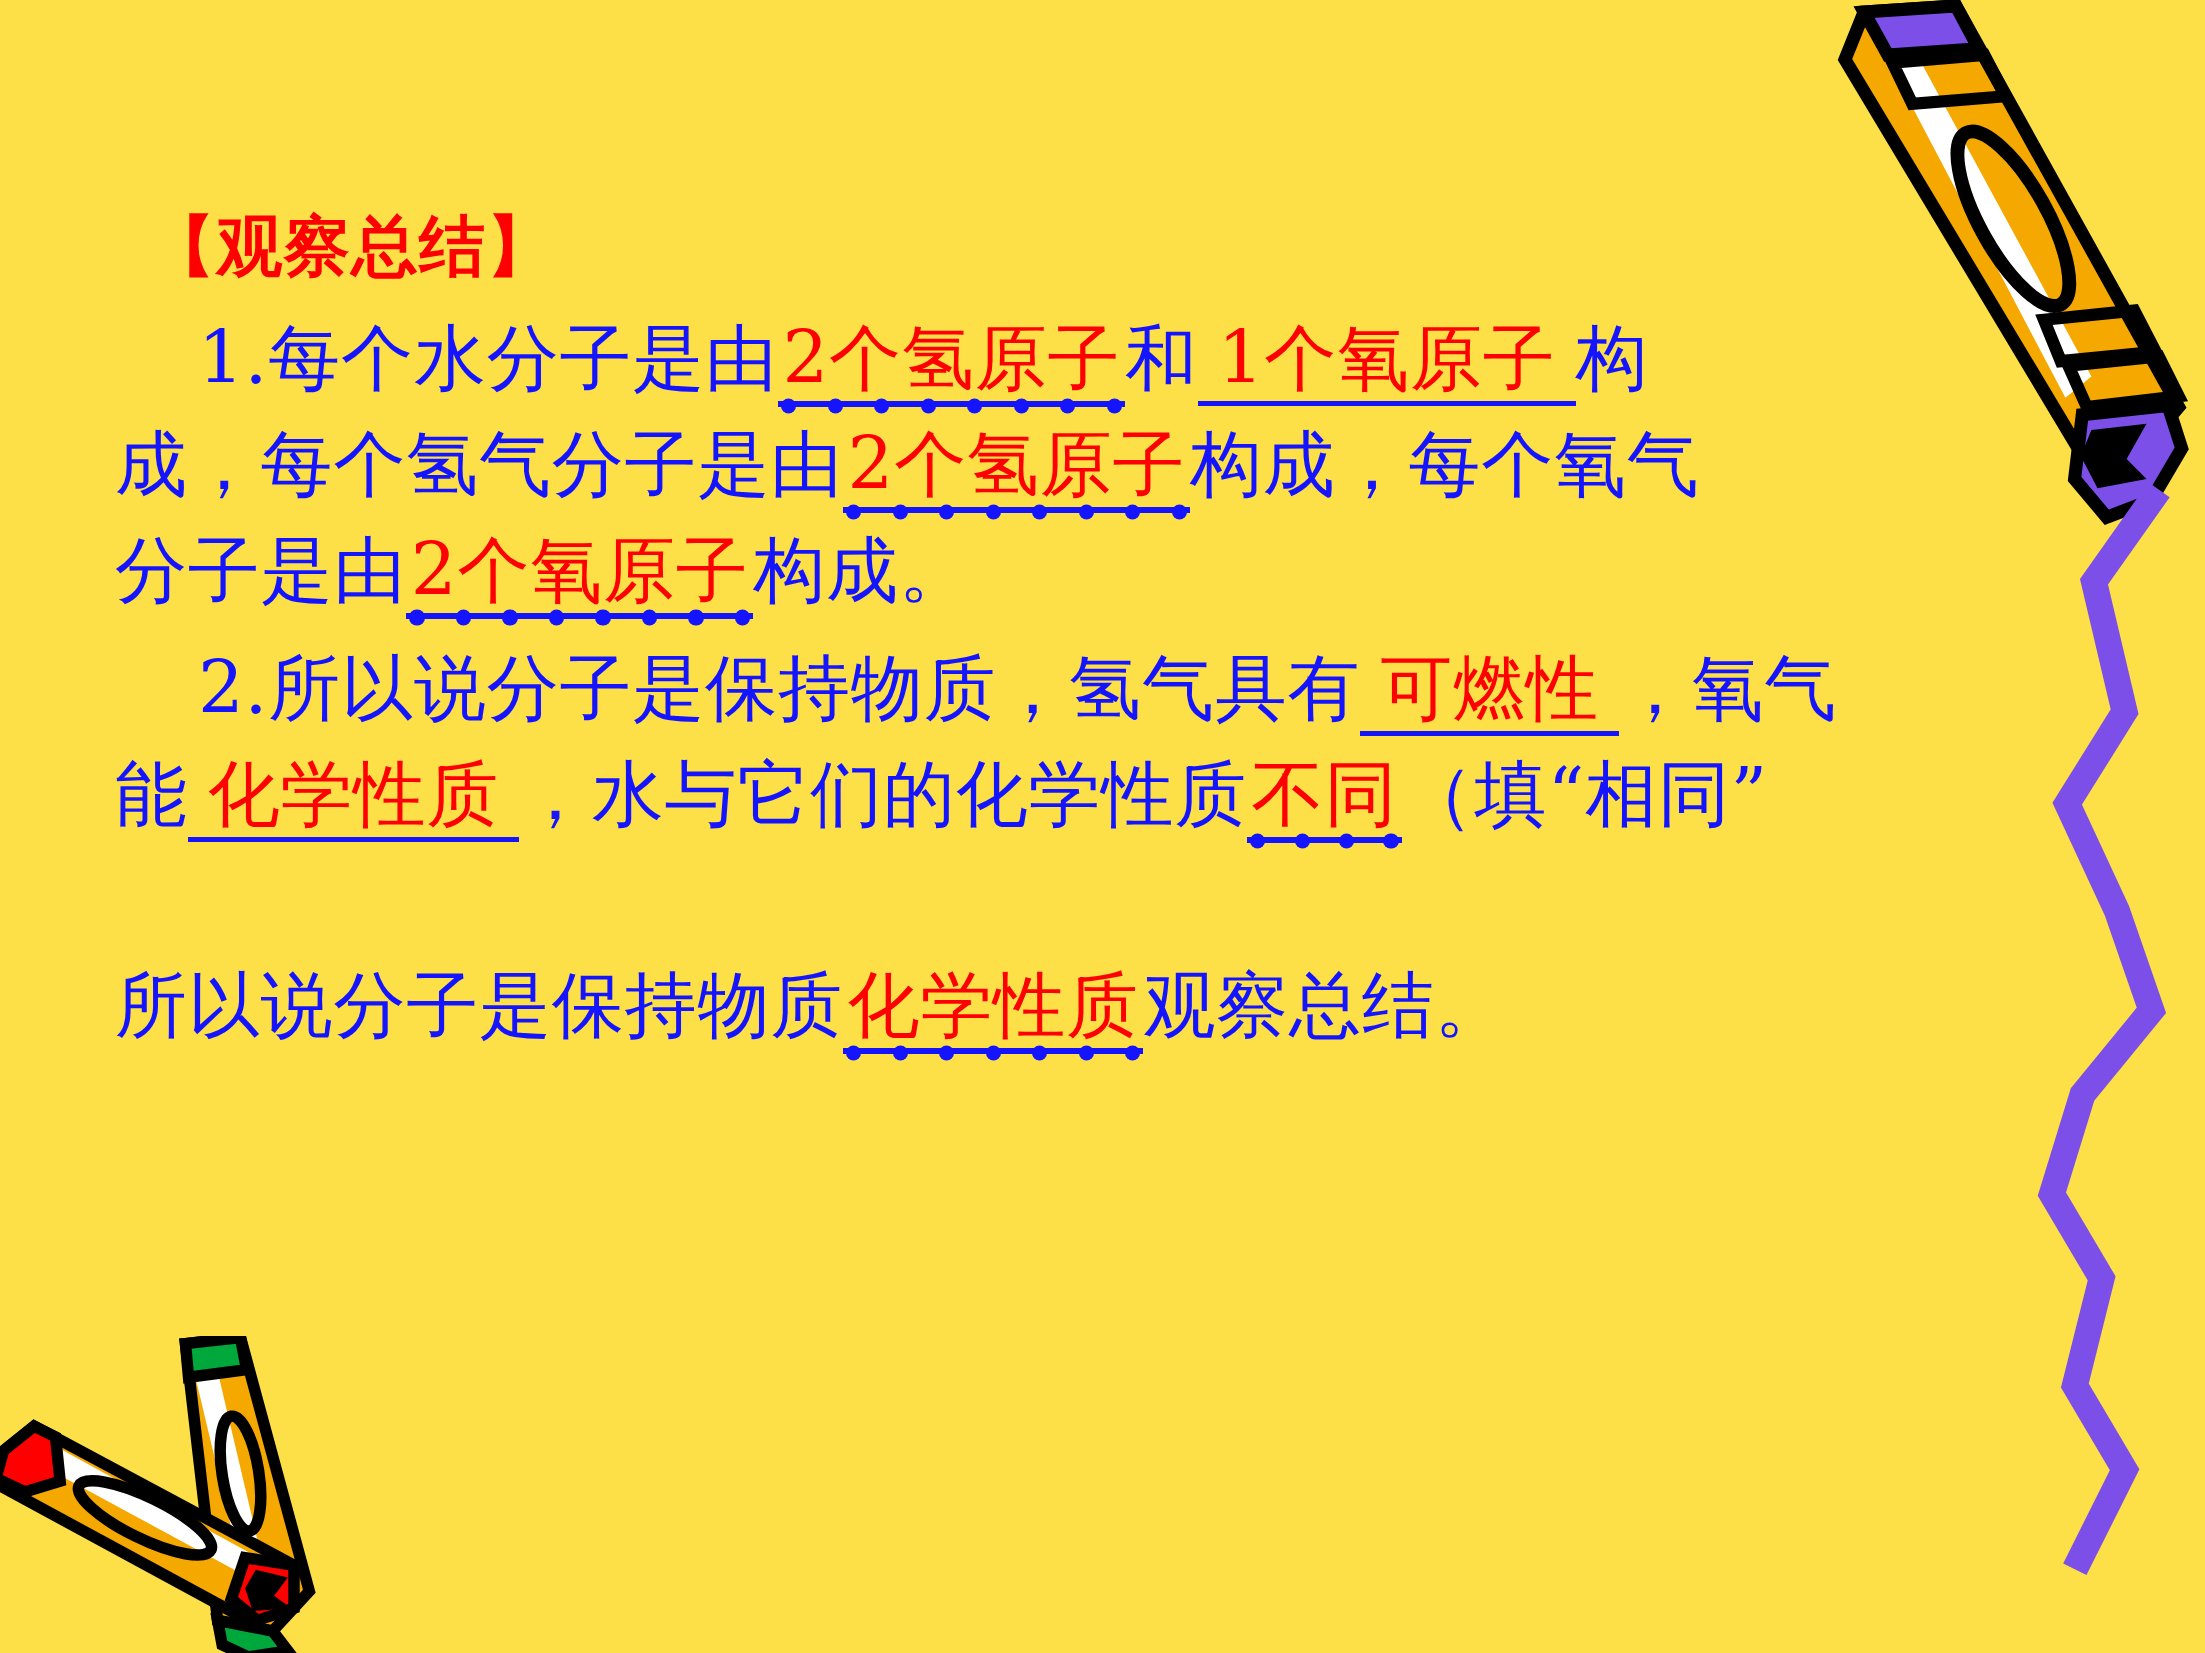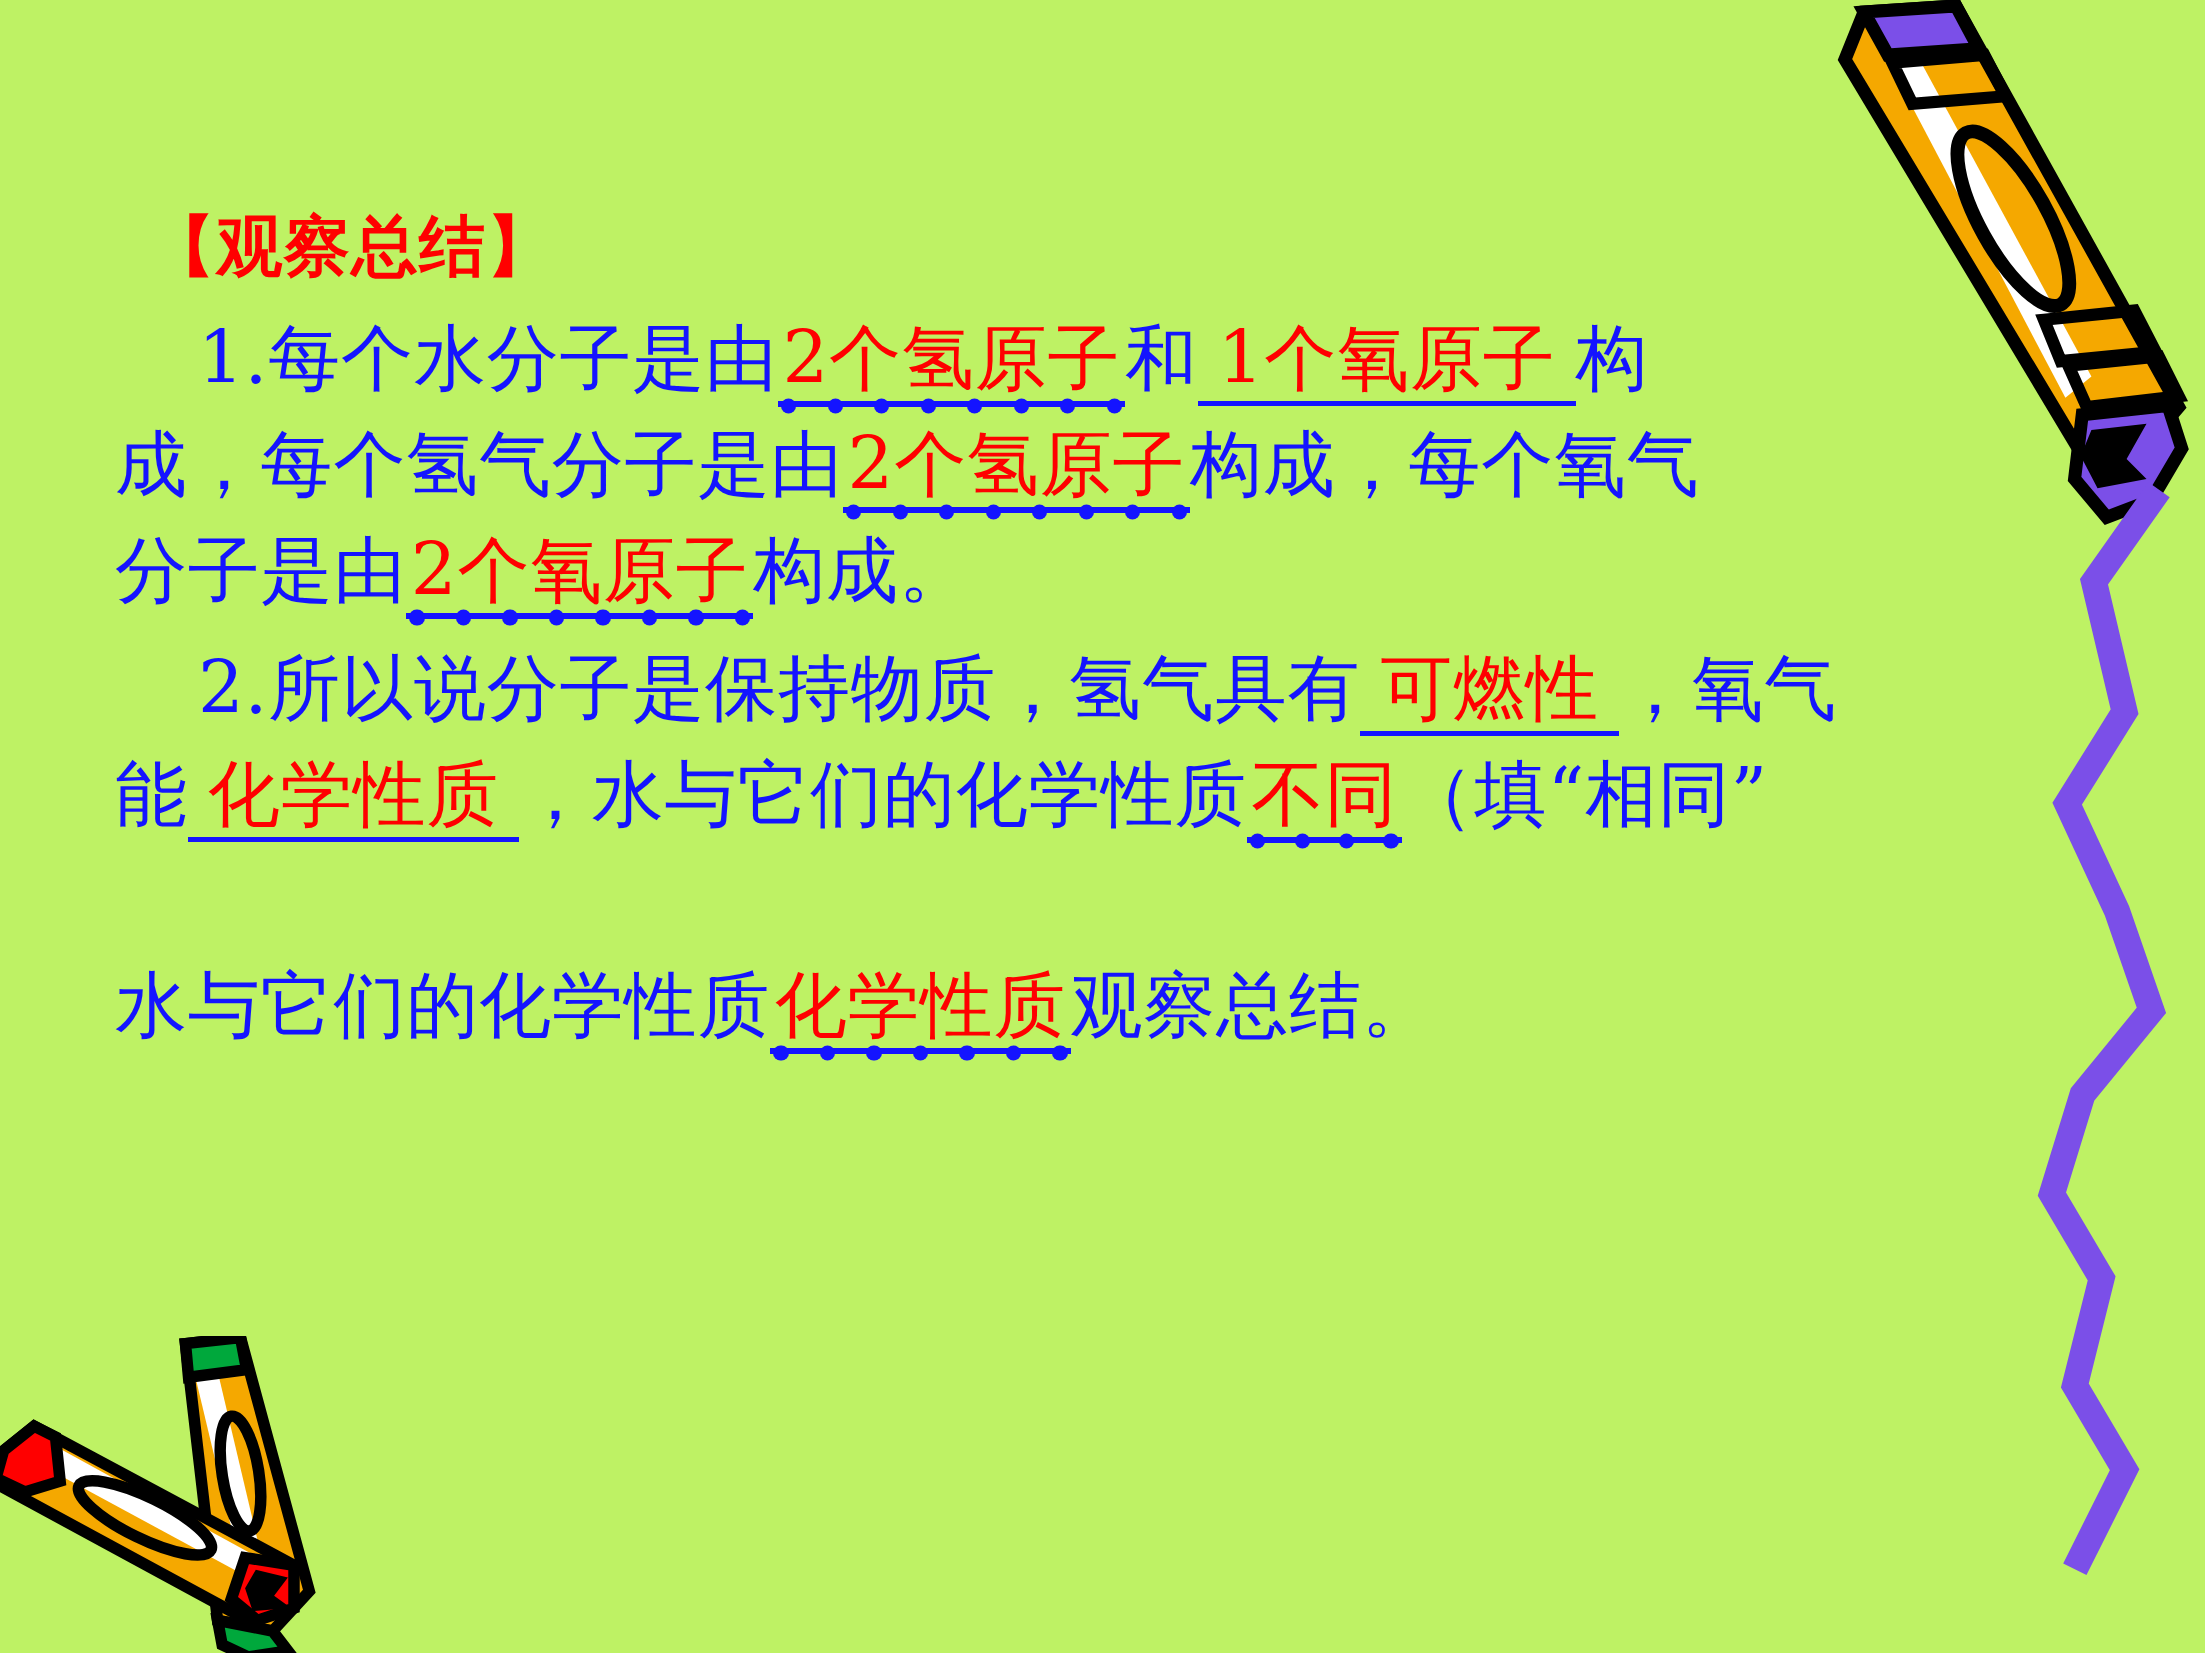--- a/index.html
+++ b/index.html
@@ -5,21 +5,21 @@
 <style>
   html, body {
     margin: 0;
     padding: 0;
     background: #ffffff;
   }
   #slide {
     position: relative;
     width: 2205px;
     height: 1653px;
-    background: #bef264;
+    background: #fde047;
     overflow: hidden;
     font-family: "DejaVu Serif", "Liberation Serif", serif;
   }
 
   
   .content {
     position: absolute;
     left: 115px;
     top: 214px;
     width: 1929px;
@@ -176,21 +176,21 @@
             <i></i>
           </span></span><span>构成。</span>
     </p>
 
     <p class="para p2">
       <span class="indent"></span><span class="num">2.</span><span>所以说分子是保持物质，氢气具有</span><span class="ans wide"><span>可燃性</span></span><span>，氧气</span><br><span>能</span><span class="ans wide"><span>化学性质</span></span><span>，水与它们的化学性质</span><span class="ans dotted"><span>不同</span><span class="dots">
             <i></i>
             <i></i>
             <i></i>
             <i></i>
-          </span></span><span>（填“相同”</span><br><br><span>水与它们的化学性质</span><span class="ans dotted"><span>化学性质</span><span class="dots">
+          </span></span><span>（填“相同”</span><br><br><span>所以说分子是保持物质</span><span class="ans dotted"><span>化学性质</span><span class="dots">
             <i></i>
             <i></i>
             <i></i>
             <i></i>
             <i></i>
             <i></i>
             <i></i>
           </span></span><span>观察总结。</span>
     </p>
 

